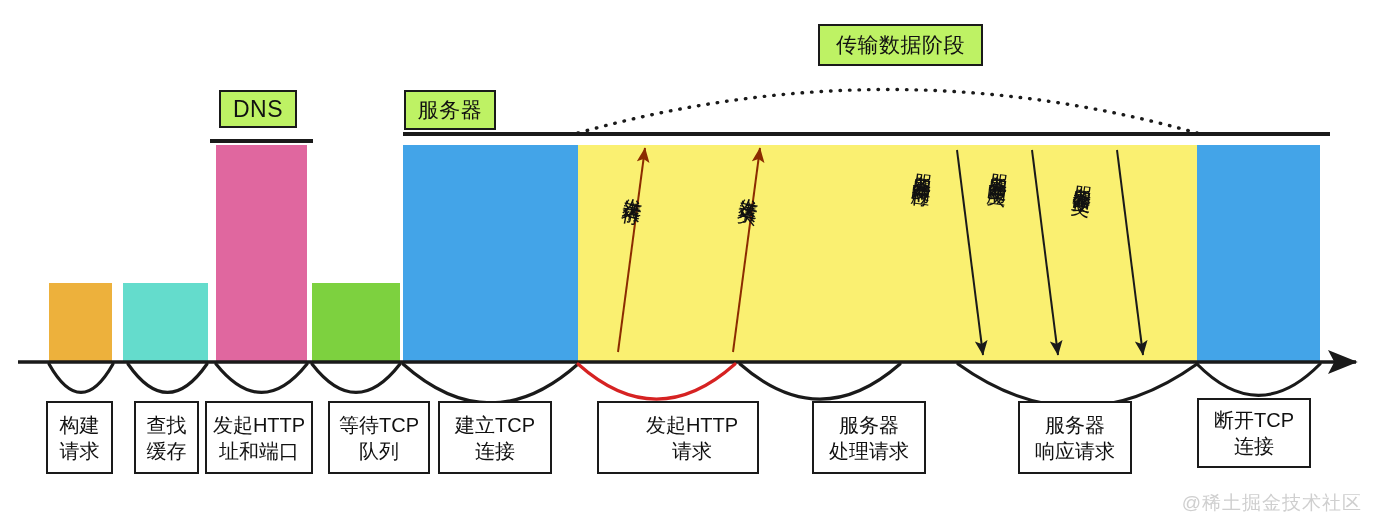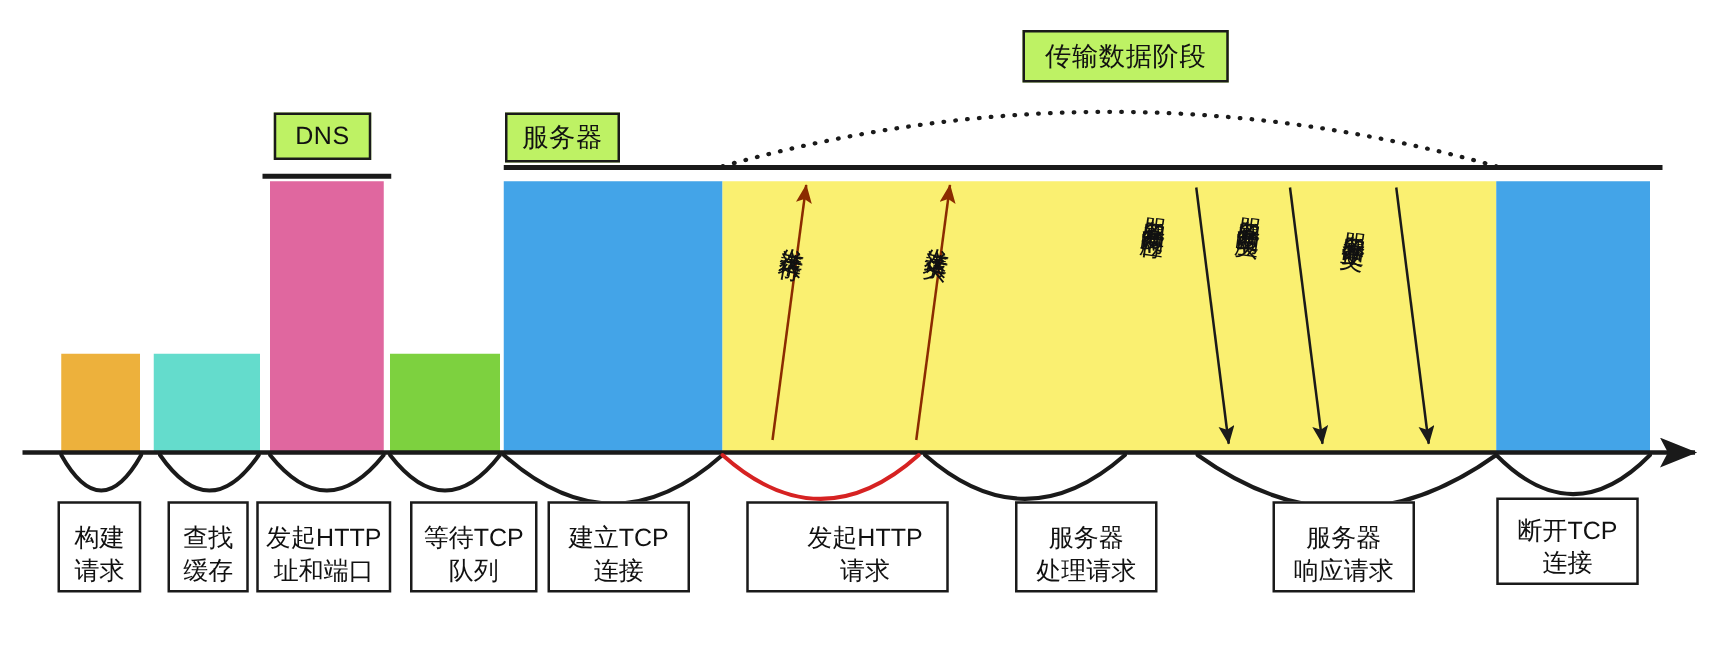--- a/index.html
+++ b/index.html
@@ -28,21 +28,21 @@
     letter-spacing:.5px;
     white-space:nowrap;
   }
   
   .stagebox{
     position:absolute;
     box-sizing:border-box;
     border:2px solid #1a1a1a;
     background:#ffffff;
     display:flex;flex-direction:column;
-    align-items:center;justify-content:flex-end;
+    align-items:center;justify-content:center;
     color:#111;
     font-size:20px;
     line-height:1.30;
     text-align:center;
     padding:2px 4px;
   }
   .stagebox span{display:block;white-space:nowrap;}
   
   .vlabel{
     position:absolute;
@@ -114,21 +114,21 @@
         <line x1="1117" y1="150" x2="1143" y2="355" stroke="#1a1a1a" stroke-width="2" marker-end="url(#ah-dark)"></line>
       </g>
   </svg>
 
   <div id="top-rule-layer">
       <div style="position: absolute; left: 403px; top: 132px; width: 927px; height: 4px; background: rgb(26, 26, 26);"></div>
       <div style="position: absolute; left: 210px; top: 139px; width: 103px; height: 4px; background: rgb(26, 26, 26);"></div>
     </div>
 
   <div id="callouts-layer">
-      <div class="callout" style="left: 219px; top: 90px; width: 78px; height: 38px; font-size: 20px;">
+      <div class="callout" style="left: 219px; top: 90px; width: 78px; height: 38px; font-size: 23px;">
         <span>DNS</span>
       </div>
       <div class="callout" style="left: 404px; top: 90px; width: 92px; height: 40px; font-size: 21px;">
         <span>服务器</span>
       </div>
       <div class="callout" style="left: 818px; top: 24px; width: 165px; height: 42px; font-size: 21px;">
         <span>传输数据阶段</span>
       </div>
     </div>
 
@@ -172,13 +172,14 @@
       <div class="stagebox" style="left: 1018px; top: 401px; width: 114px; height: 73px;">
         <span>服务器</span>
         <span>响应请求</span>
       </div>
       <div class="stagebox" style="left: 1197px; top: 398px; width: 114px; height: 70px;">
         <span>断开TCP</span>
         <span>连接</span>
       </div>
     </div>
 
+  <div id="watermark">@稀土掘金技术社区</div>
 </div>
 
 </body></html>

